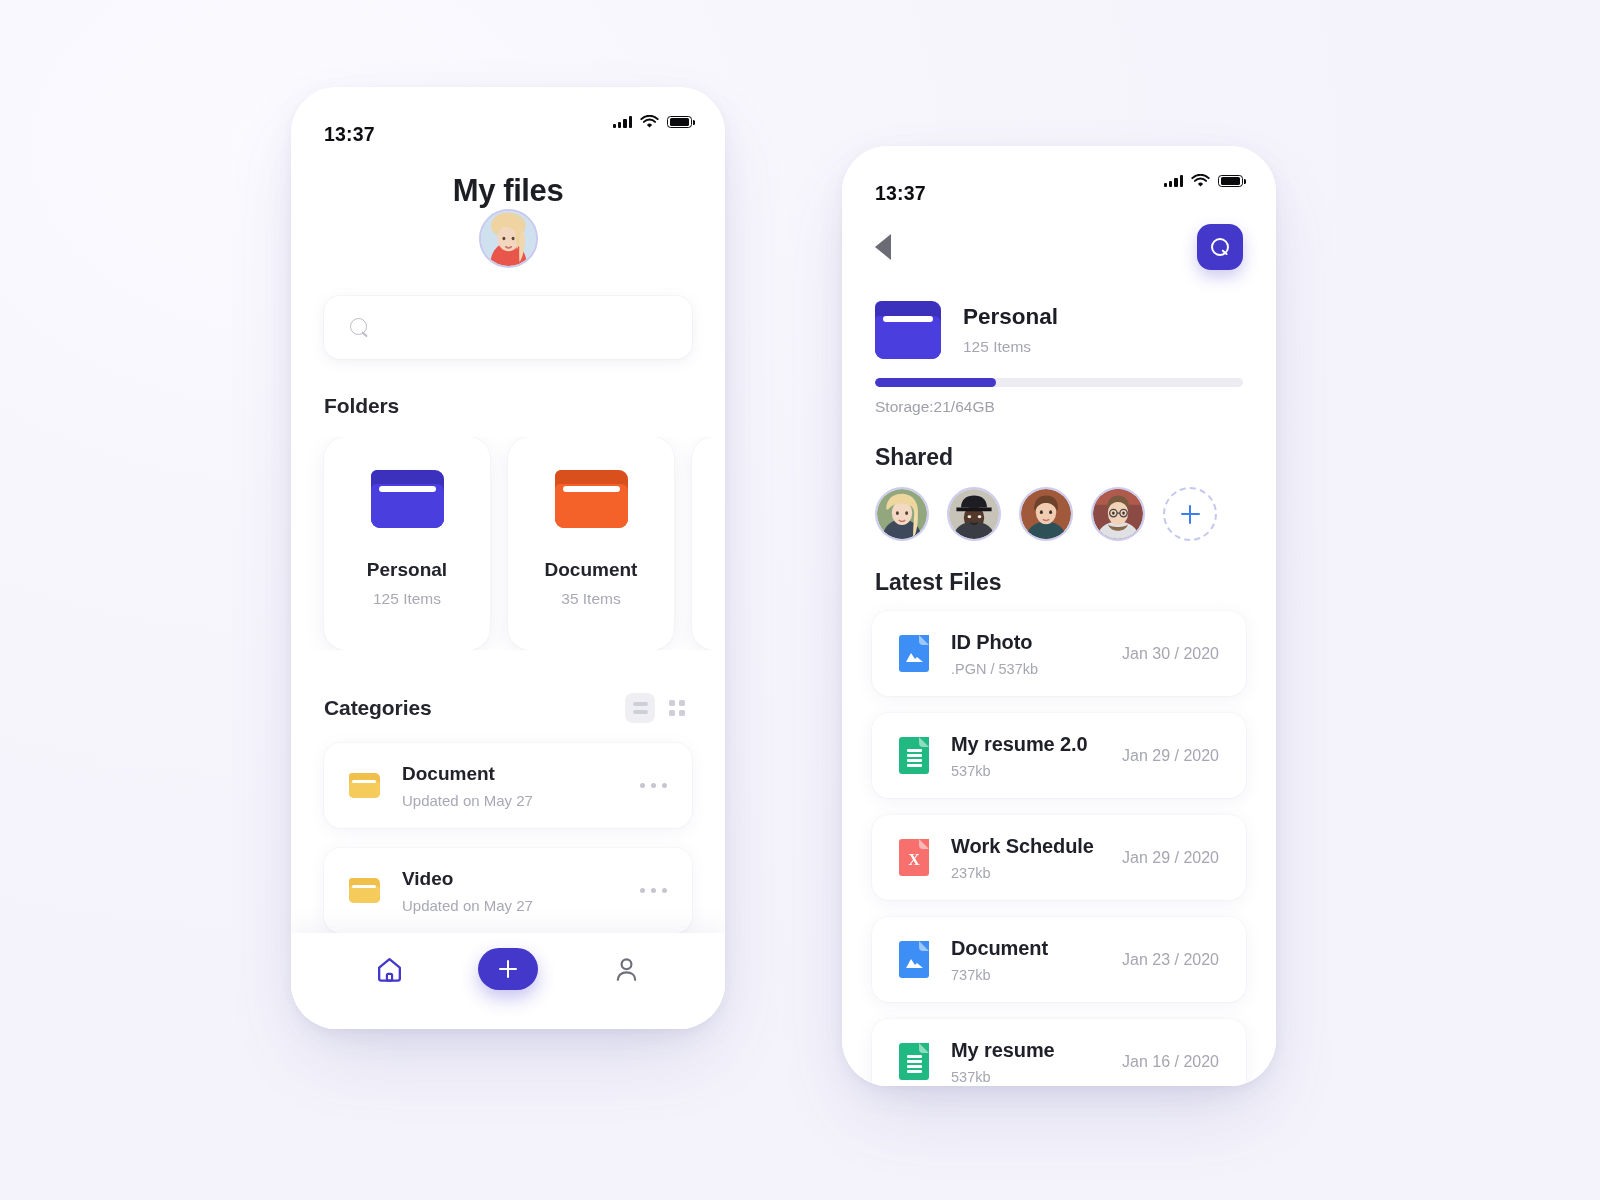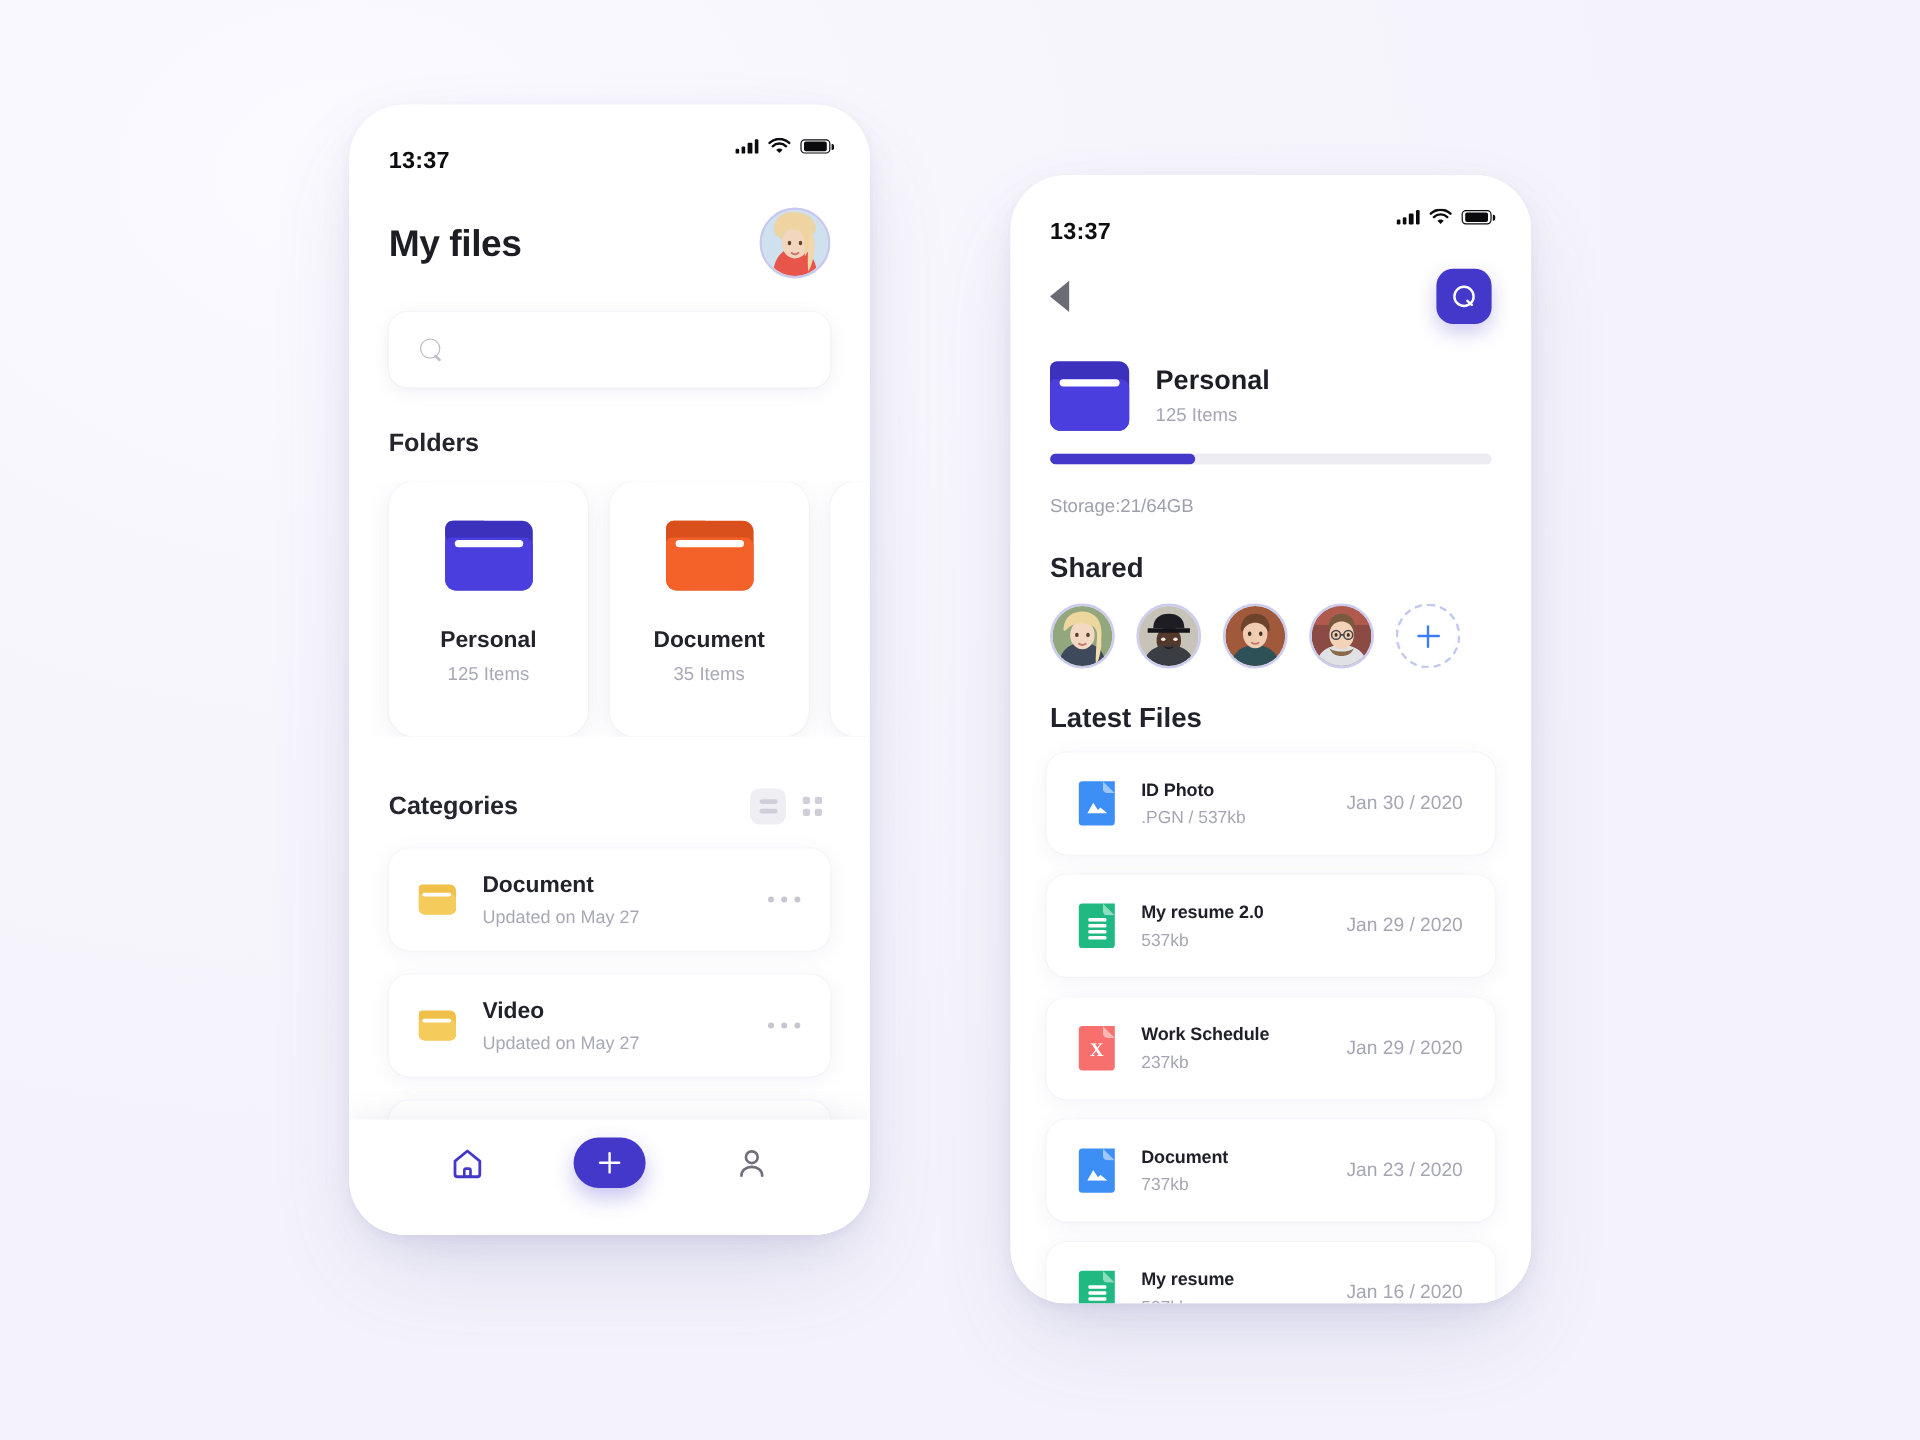--- a/index.html
+++ b/index.html
@@ -52,20 +52,21 @@
   .batt::after{
     content:""; position:absolute; right:-3.6px; top:3.6px; width:2px; height:5px;
     background:#0b0b0e; border-radius:0 1.5px 1.5px 0;
   }
   .batt i{ display:block; height:100%; width:100%; background:#0b0b0e; border-radius:1.6px; }
 
   
   .p1-head{
     padding:30px 33px 0 33px; display:flex; align-items:center;
     justify-content:space-between;
+    flex-direction:column;
   }
   .p1-title{ font-size:31px; font-weight:700; color:#1d1d24; letter-spacing:-.4px; }
   .avatar-ring{
     width:59px; height:59px; border-radius:50%; border:2.5px solid #c8c9ef;
     overflow:hidden; background:#dfe3ef; flex:none;
   }
   .avatar-ring svg{ display:block; width:100%; height:100%; }
 
   .searchwrap{ padding:28px 33px 0 33px; }
   .searchbox{
@@ -192,21 +193,21 @@
   .bigfolder{ width:66px; height:58px; position:relative; flex:none; }
   .bf-back{ position:absolute; left:0; top:0; width:66px; height:58px; background:#3b31bd; border-radius:6px 9px 9px 9px; }
   .bf-front{ position:absolute; left:0; bottom:0; width:66px; height:43px; background:#4a3ede; border-radius:4px 7px 9px 9px; }
   .bf-slot{ position:absolute; left:8px; top:15px; width:50px; height:6px; background:#fff; border-radius:3px; }
   .p2-fname{ font-size:22.5px; font-weight:700; color:#1d1d26; }
   .p2-fitems{ margin-top:8px; font-size:15.5px; color:#a6a6b3; }
 
   .storage{ padding:19px 33px 0 33px; }
   .track{ height:9px; border-radius:6px; background:#edecf3; overflow:hidden; }
   .fill{ height:100%; border-radius:6px; background:#4338ca; }
-  .storage-lbl{ margin-top:27px; font-size:15.5px; color:#a0a0ad; }
+  .storage-lbl{ margin-top:11px; font-size:15.5px; color:#a0a0ad; }
 
   .p2-sec{ padding:28px 33px 0 33px; font-size:23px; font-weight:600; color:#22222b; }
   .shared-row{ padding:16px 33px 0 33px; display:flex; align-items:center; gap:18px; }
   .sh-av{
     width:54px; height:54px; border-radius:50%; border:2.5px solid #ccccee;
     overflow:hidden; flex:none; background:#e3e6f0;
   }
   .sh-av svg{ display:block; width:100%; height:100%; }
   .addmore{
     width:54px; height:54px; border-radius:50%; border:2px dashed #c3c8ee;
@@ -233,21 +234,21 @@
   .ico-doc{ background:#1fb981; }
   .ico-xls{ background:#f8706e; }
   .ico-glyph{
     position:absolute; inset:0; display:flex; align-items:center; justify-content:center;
     padding-top:5px;
   }
   .lines{ width:15px; display:flex; flex-direction:column; gap:2.6px; }
   .lines i{ display:block; height:2.4px; background:#fff; border-radius:1px; }
   .xglyph{ color:#fff; font-weight:700; font-size:16px; line-height:1; font-family:"Liberation Serif", serif; }
   .file-txt{ flex:1; }
-  .file-name{ font-size:15px; font-weight:700; color:#1f1f29; letter-spacing:-.1px; }
+  .file-name{ font-size:20px; font-weight:700; color:#1f1f29; letter-spacing:-.1px; }
   .file-meta{ margin-top:7px; font-size:14.5px; color:#a6a6b3; }
   .file-date{ font-size:16px; color:#a6a6b3; flex:none; }
 </style>
 </head>
 <body>
 
 <div class="phone" id="phone1">
  <div class="screen">
 
   <div class="statusbar">

